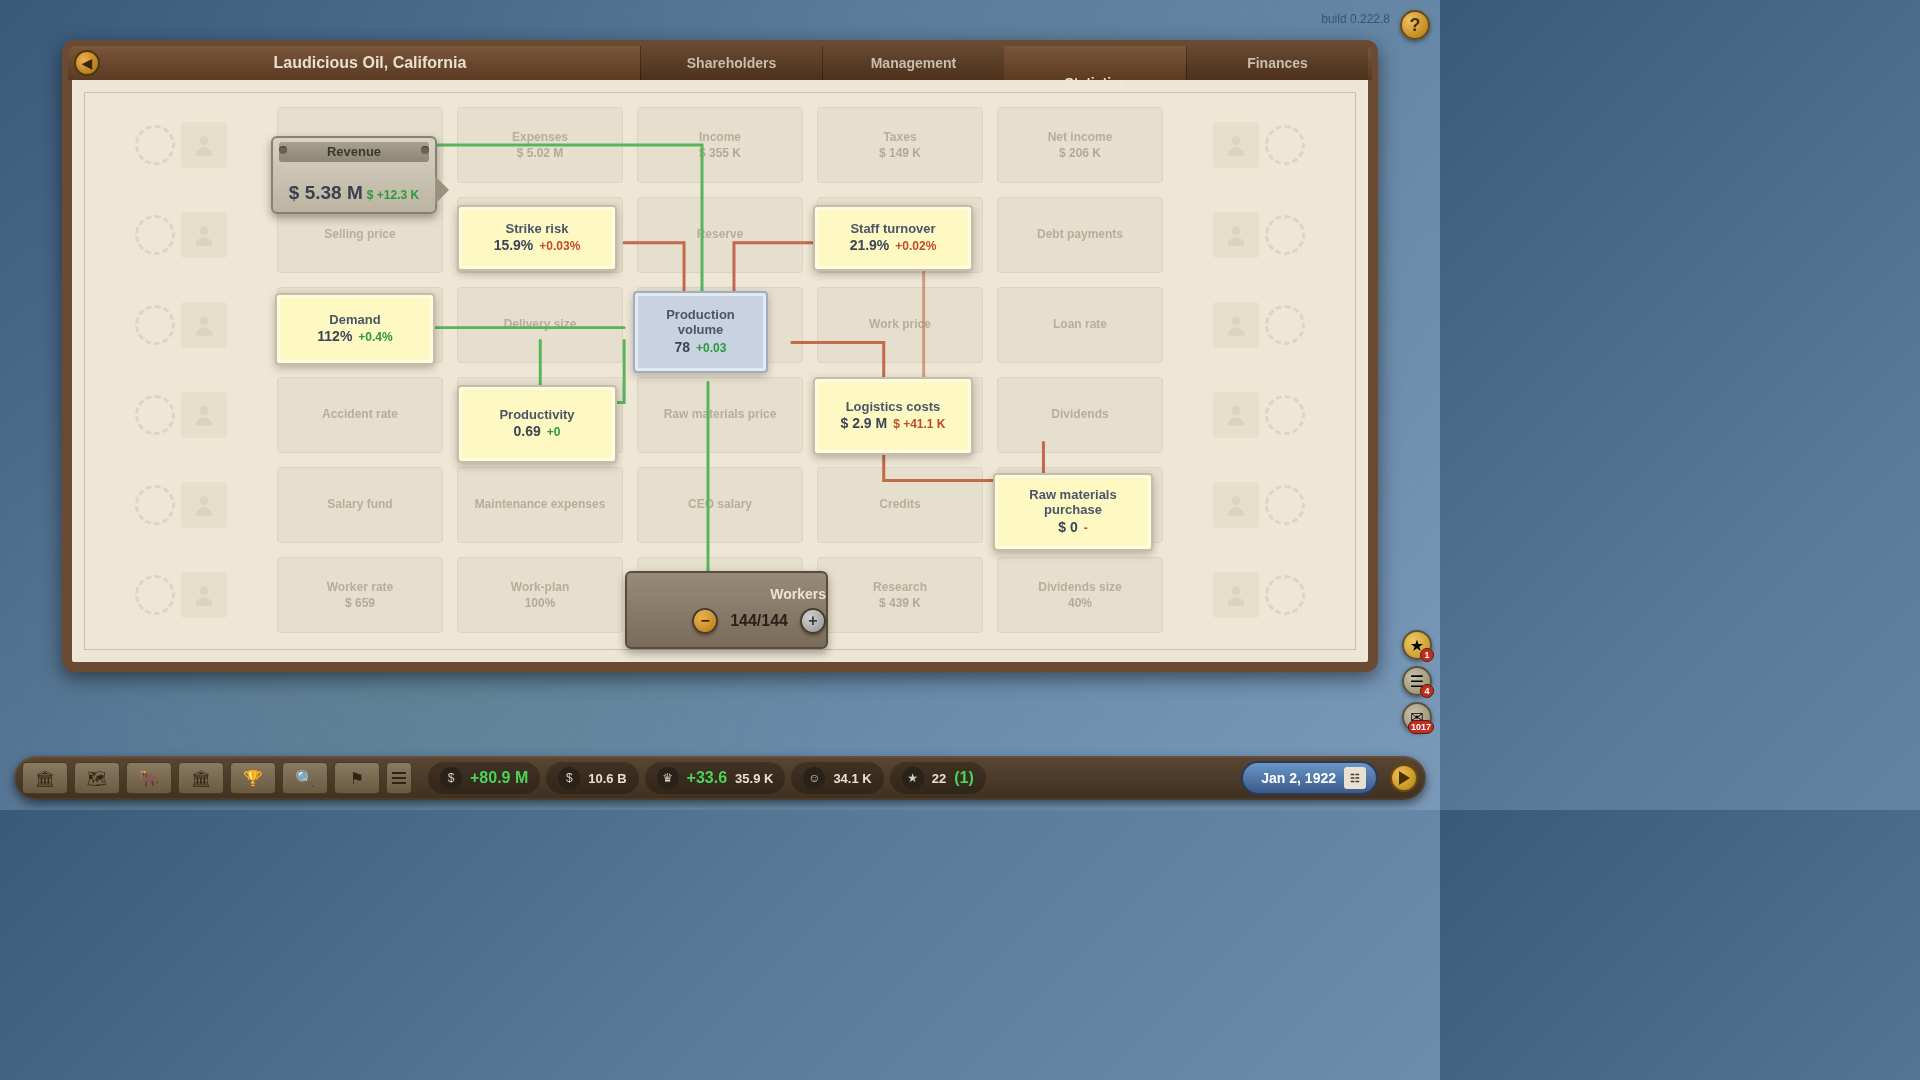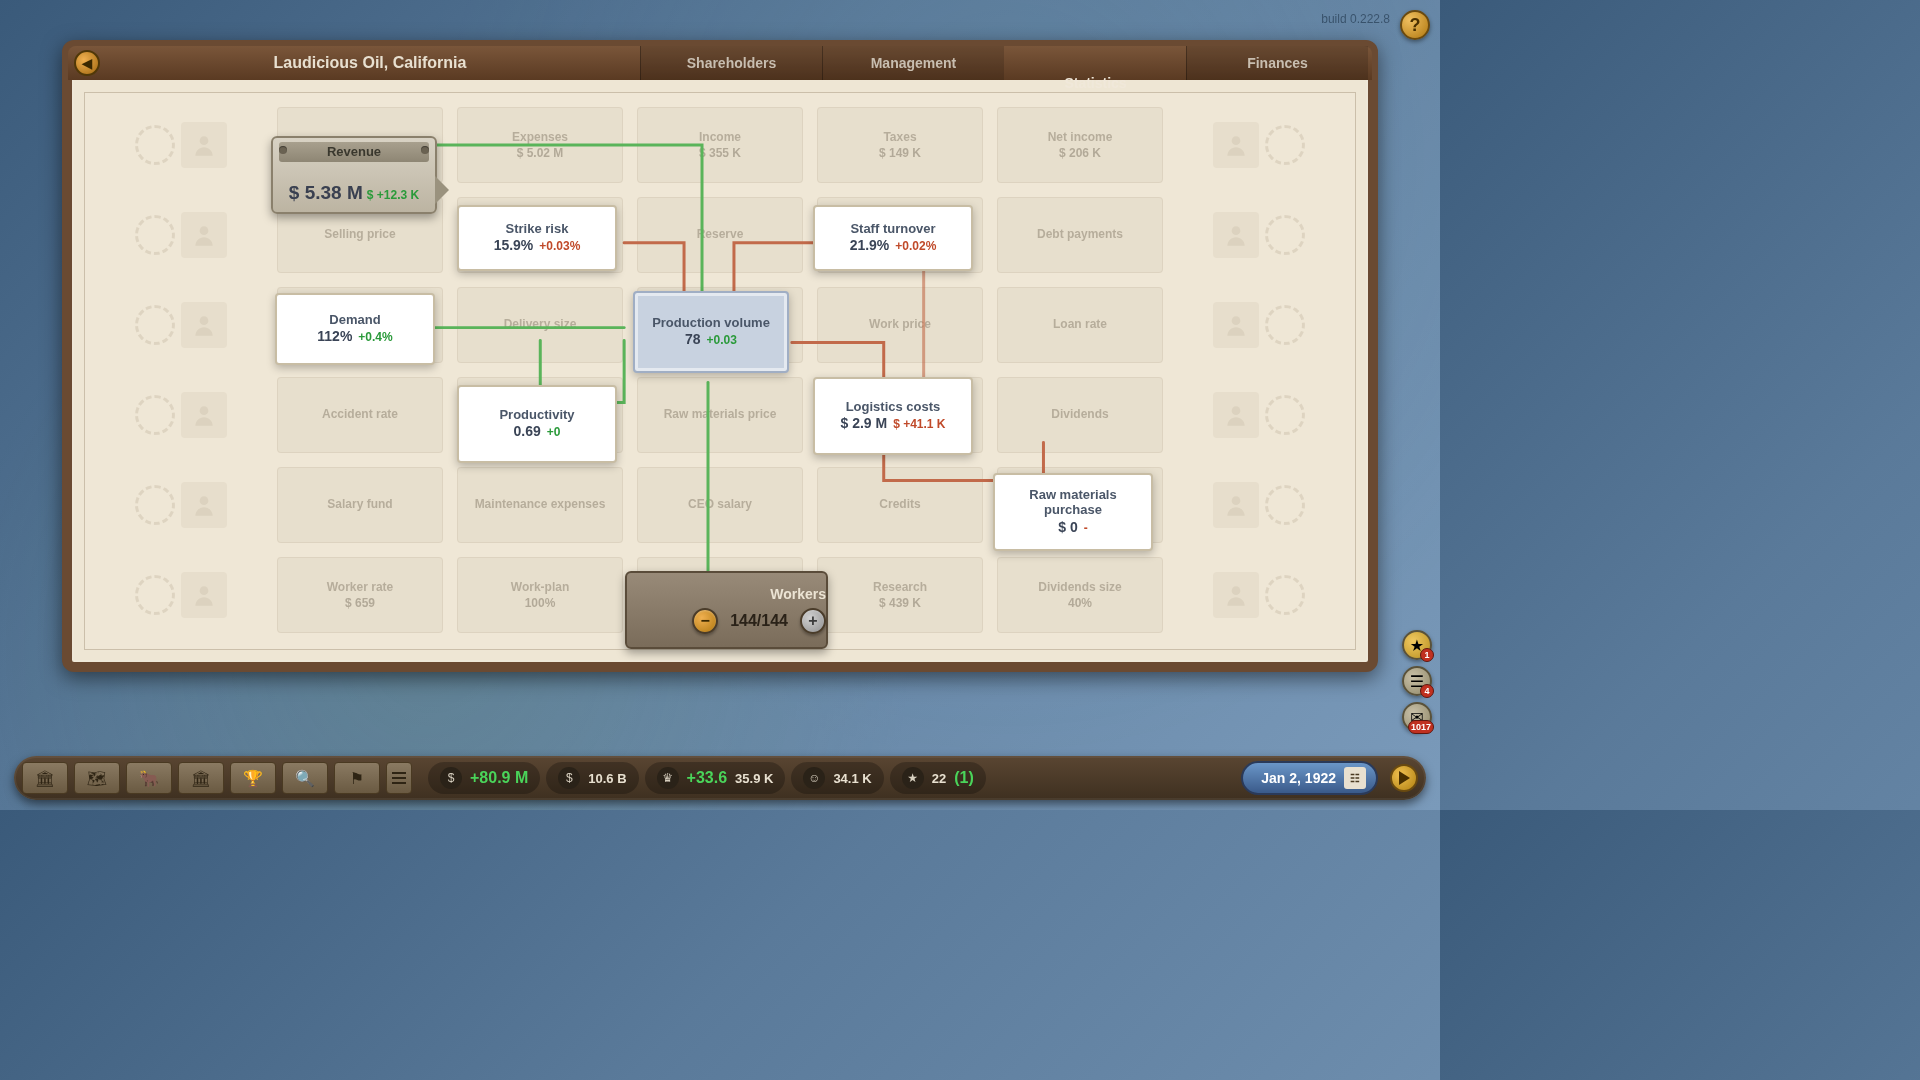--- a/index.html
+++ b/index.html
@@ -69,21 +69,21 @@
   .bgcard .t { font-weight: 600; margin-bottom: 2px; text-align:center; }
   .bgcard .v { font-weight: 700; color: #6a604e; }
   .slotcard { flex: 1; opacity: 0.35; display:flex; align-items:center; justify-content:center; gap:6px; }
   .slotcard .gear { width:40px; height:40px; border-radius:50%; border:3px dashed rgba(120,100,70,0.4); }
   .slotcard .portrait { width:46px; height:46px; background: rgba(150,130,100,0.25); border-radius:4px;
     display:flex; align-items:center; justify-content:center; }
   .slotcard .portrait svg { opacity:0.5; }
 
   
   .ocard {
-    position: absolute; background: #ffffff;
+    position: absolute; background: #fef9c3;
     border: 2px solid #c8bda4; border-radius: 4px;
     box-shadow: 0 3px 8px rgba(0,0,0,0.25), inset 0 0 0 3px rgba(255,255,255,0.5);
     display: flex; flex-direction: column; align-items: center; justify-content: center;
     padding: 6px 10px;
   }
   .ocard.blue { background: #c8d2e0; border-color: #a0aec4; }
   .ocard .lbl { color: #4a5668; font-size: 13px; font-weight: 700; text-align:center; line-height:1.15; }
   .ocard .val { color: #3a4456; font-size: 14px; font-weight: 800; margin-top: 4px; }
   .ocard .delta-green { color: #2a9a3a; font-size: 12px; font-weight: 700; margin-left: 6px; }
   .ocard .delta-red { color: #c04a2a; font-size: 12px; font-weight: 700; margin-left: 6px; }
@@ -439,21 +439,21 @@
     <div class="ocard" style="left:728px; top:112px; width:160px; height:66px;">
       <div class="lbl">Staff turnover</div>
       <div><span class="val">21.9%</span><span class="delta-red">+0.02%</span></div>
     </div>
 
     <div class="ocard" style="left:190px; top:200px; width:160px; height:72px;">
       <div class="lbl">Demand</div>
       <div><span class="val">112%</span><span class="delta-green">+0.4%</span></div>
     </div>
 
-    <div class="ocard blue" style="left:548px; top:198px; width:156px; height:82px;">
+    <div class="ocard blue" style="left:548px; top:198px; width:135px; height:82px;">
       <div class="lbl">Production volume</div>
       <div><span class="val">78</span><span class="delta-green">+0.03</span></div>
     </div>
 
     <div class="ocard" style="left:372px; top:292px; width:160px; height:78px;">
       <div class="lbl">Productivity</div>
       <div><span class="val">0.69</span><span class="delta-green">+0</span></div>
     </div>
 
     <div class="ocard" style="left:728px; top:284px; width:160px; height:78px;">

